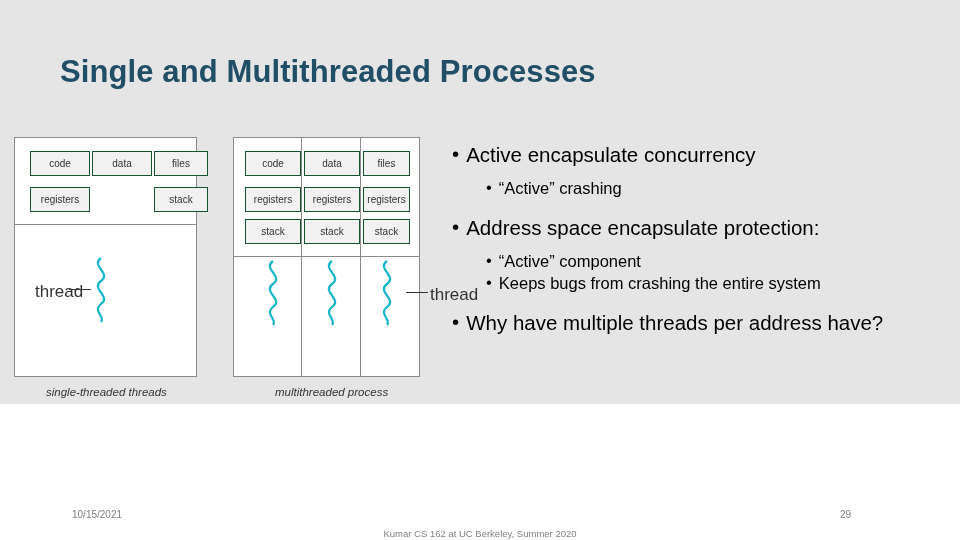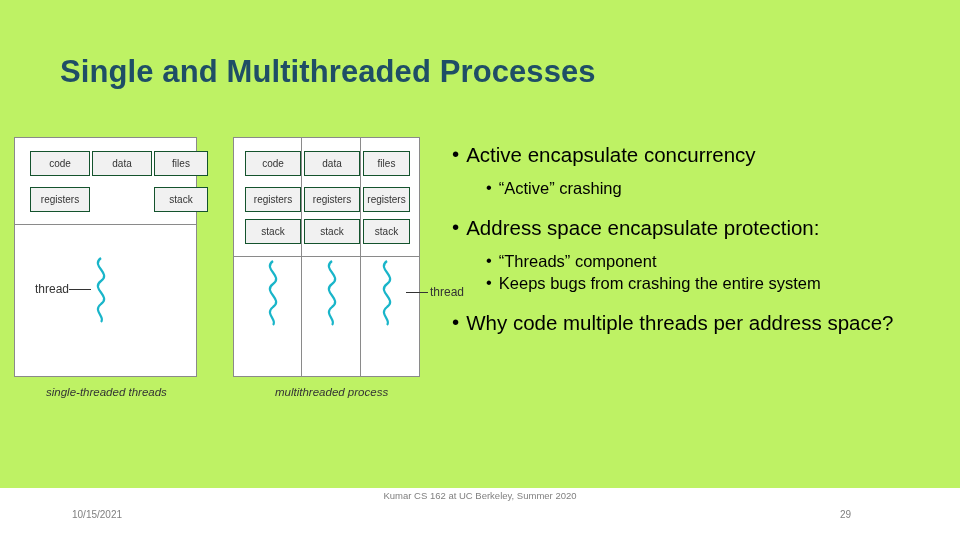--- a/index.html
+++ b/index.html
@@ -11,22 +11,22 @@
     height: 540px;
     background: #ffffff;
     font-family: "Liberation Sans", sans-serif;
     overflow: hidden;
     position: relative;
   }
   .slide {
     position: absolute;
     left: 0; top: 0;
     width: 960px;
-    height: 488px;
-    background: #bef264;
+    height: 404px;
+    background: #e5e5e5;
   }
   .slide-title {
     position: absolute;
     left: 60px;
     top: 54px;
     width: 840px;
     font-size: 31px;
     font-weight: bold;
     color: #1F4E66;
     letter-spacing: 0.1px;
@@ -74,21 +74,21 @@
   .row-div {
     position: absolute;
     border-top: 1px solid #8a8a8a;
   }
   .col-div {
     position: absolute;
     border-left: 1px solid #8a8a8a;
   }
   .sq-label {
     position: absolute;
-    font-size: 12px;
+    font-size: 17px;
     color: #333333;
     font-family: "Liberation Sans", sans-serif;
   }
   .caption {
     position: absolute;
     font-size: 11.5px;
     font-style: italic;
     color: #333333;
     font-family: "Liberation Sans", sans-serif;
   }
@@ -143,21 +143,21 @@
     position: absolute;
     left: 72px;
     top: 509px;
     font-size: 10px;
     color: #808080;
     font-family: "Liberation Sans", sans-serif;
   }
   .footer-center {
     position: absolute;
     left: 270px;
-    top: 490px;
+    top: 528px;
     width: 420px;
     text-align: center;
     font-size: 9.5px;
     color: #808080;
     font-family: "Liberation Sans", sans-serif;
   }
   .footer-page {
     position: absolute;
     left: 840px;
     top: 509px;
@@ -248,33 +248,33 @@
 
     <div class="b1">
       <span class="bdot">•</span>
       <span class="btext">Address space encapsulate protection:</span>
     </div>
 
     <div class="gap-sm"></div>
 
     <div class="b2">
       <span class="bdot">•</span>
-      <span class="btext">“Threads” component</span>
+      <span class="btext">“Active” component</span>
     </div>
 
     <div class="b2">
       <span class="bdot">•</span>
       <span class="btext">Keeps bugs from crashing the entire system</span>
     </div>
 
     <div class="gap-md"></div>
 
     <div class="b1">
       <span class="bdot">•</span>
-      <span class="btext">Why code multiple threads per address space?</span>
+      <span class="btext">Why have multiple threads per address have?</span>
     </div>
   </div>
 
   <div class="footer-date">10/15/2021</div>
   <div class="footer-center">Kumar CS 162 at UC Berkeley, Summer 2020</div>
   <div class="footer-page">29</div>
 
 </div>
 
 </body></html>

